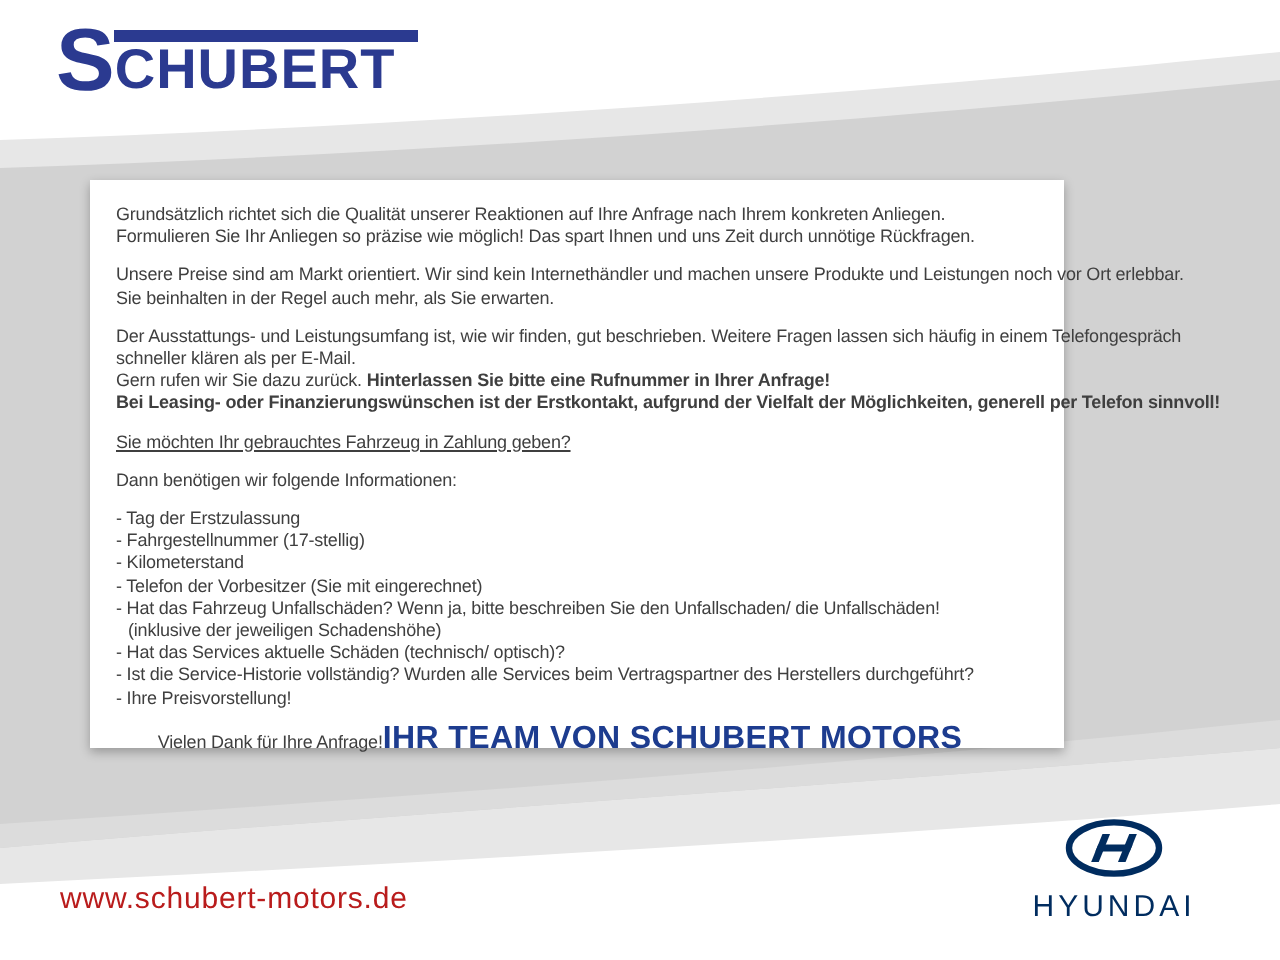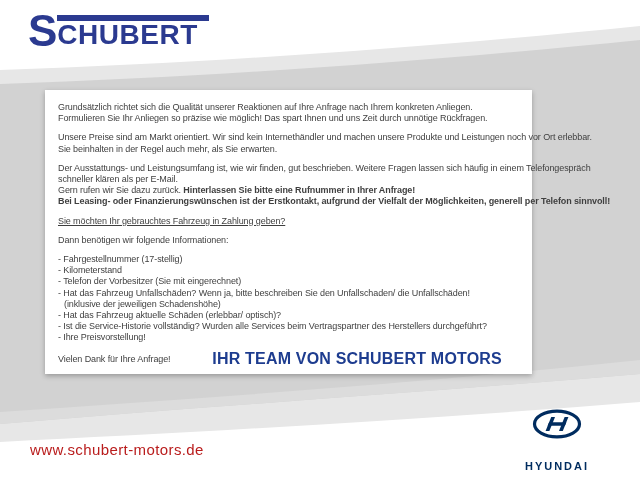--- a/index.html
+++ b/index.html
@@ -27,30 +27,30 @@
     position:absolute;left:45px;top:90px;width:487px;height:284px;
     background:#ffffff;box-shadow:0 2px 5px rgba(0,0,0,0.28);
     box-sizing:border-box;padding:12px 30px 0 13px;
     color:#3f3f3f;font-size:9px;line-height:11.2px;letter-spacing:-0.1px;
   }
   .line{white-space:nowrap;}
   .gap{height:8px;}
   .b{font-weight:bold;}
   .u{text-decoration:underline;}
   .indent{padding-left:6px;}
-  .thanks-row{display:flex;justify-content:space-between;align-items:flex-end;margin-top:8px;}
+  .thanks-row{display:flex;justify-content:center;align-items:flex-end;margin-top:8px;}
   .team{color:#1d3c8f;font-weight:bold;font-size:16px;letter-spacing:0.2px;line-height:14px;}
 
   
   .footer-url{
     position:absolute;left:30px;top:441px;
     font-size:15px;color:#b91c1c;letter-spacing:0.4px;text-decoration:none;
   }
   .hyundai{position:absolute;left:515px;top:409px;width:84px;text-align:center;color:#002c5f;}
-  .hyundai-word{font-size:11px;font-weight:bold;letter-spacing:2px;margin-top:17px;}
+  .hyundai-word{font-size:15px;font-weight:normal;letter-spacing:2px;margin-top:1px;}
 </style>
 </head>
 <body>
 
 <div id="stage">
 
   <svg class="bg" width="640" height="480" viewBox="0 0 640 480" aria-hidden="true">
     <rect x="0" y="0" width="640" height="480" fill="#ffffff"></rect>
     <path d="M0,70 C240,62 460,44 640,26 L640,402 C420,420 200,432 0,442 Z" fill="#e7e7e7"></path>
     <path d="M0,84 C240,76 460,58 640,40 L640,374 C430,392 210,406 0,424 Z" fill="#d2d2d2"></path>
@@ -81,26 +81,27 @@
     <div class="line"><span>Gern rufen wir Sie dazu zurück. </span><span class="b">Hinterlassen Sie bitte eine Rufnummer in Ihrer Anfrage!</span></div>
     <div class="line b">Bei Leasing- oder Finanzierungswünschen ist der Erstkontakt, aufgrund der Vielfalt der Möglichkeiten, generell per Telefon sinnvoll!</div>
     <div class="gap"></div>
 
     <div class="line u">Sie möchten Ihr gebrauchtes Fahrzeug in Zahlung geben?</div>
     <div class="gap"></div>
 
     <div class="line">Dann benötigen wir folgende Informationen:</div>
     <div class="gap"></div>
 
+    <div class="line">- Tag der Erstzulassung</div>
     <div class="line">- Fahrgestellnummer (17-stellig)</div>
     <div class="line">- Kilometerstand</div>
     <div class="line">- Telefon der Vorbesitzer (Sie mit eingerechnet)</div>
     <div class="line">- Hat das Fahrzeug Unfallschäden? Wenn ja, bitte beschreiben Sie den Unfallschaden/ die Unfallschäden!</div>
     <div class="line indent">(inklusive der jeweiligen Schadenshöhe)</div>
-    <div class="line">- Hat das Fahrzeug aktuelle Schäden (erlebbar/ optisch)?</div>
+    <div class="line">- Hat das Services aktuelle Schäden (technisch/ optisch)?</div>
     <div class="line">- Ist die Service-Historie vollständig? Wurden alle Services beim Vertragspartner des Herstellers durchgeführt?</div>
     <div class="line">- Ihre Preisvorstellung!</div>
 
     <div class="thanks-row">
       <span>Vielen Dank für Ihre Anfrage!</span>
       <span class="team">IHR TEAM VON SCHUBERT MOTORS</span>
     </div>
   </div>
 
   <a class="footer-url" href="#">www.schubert-motors.de</a>

